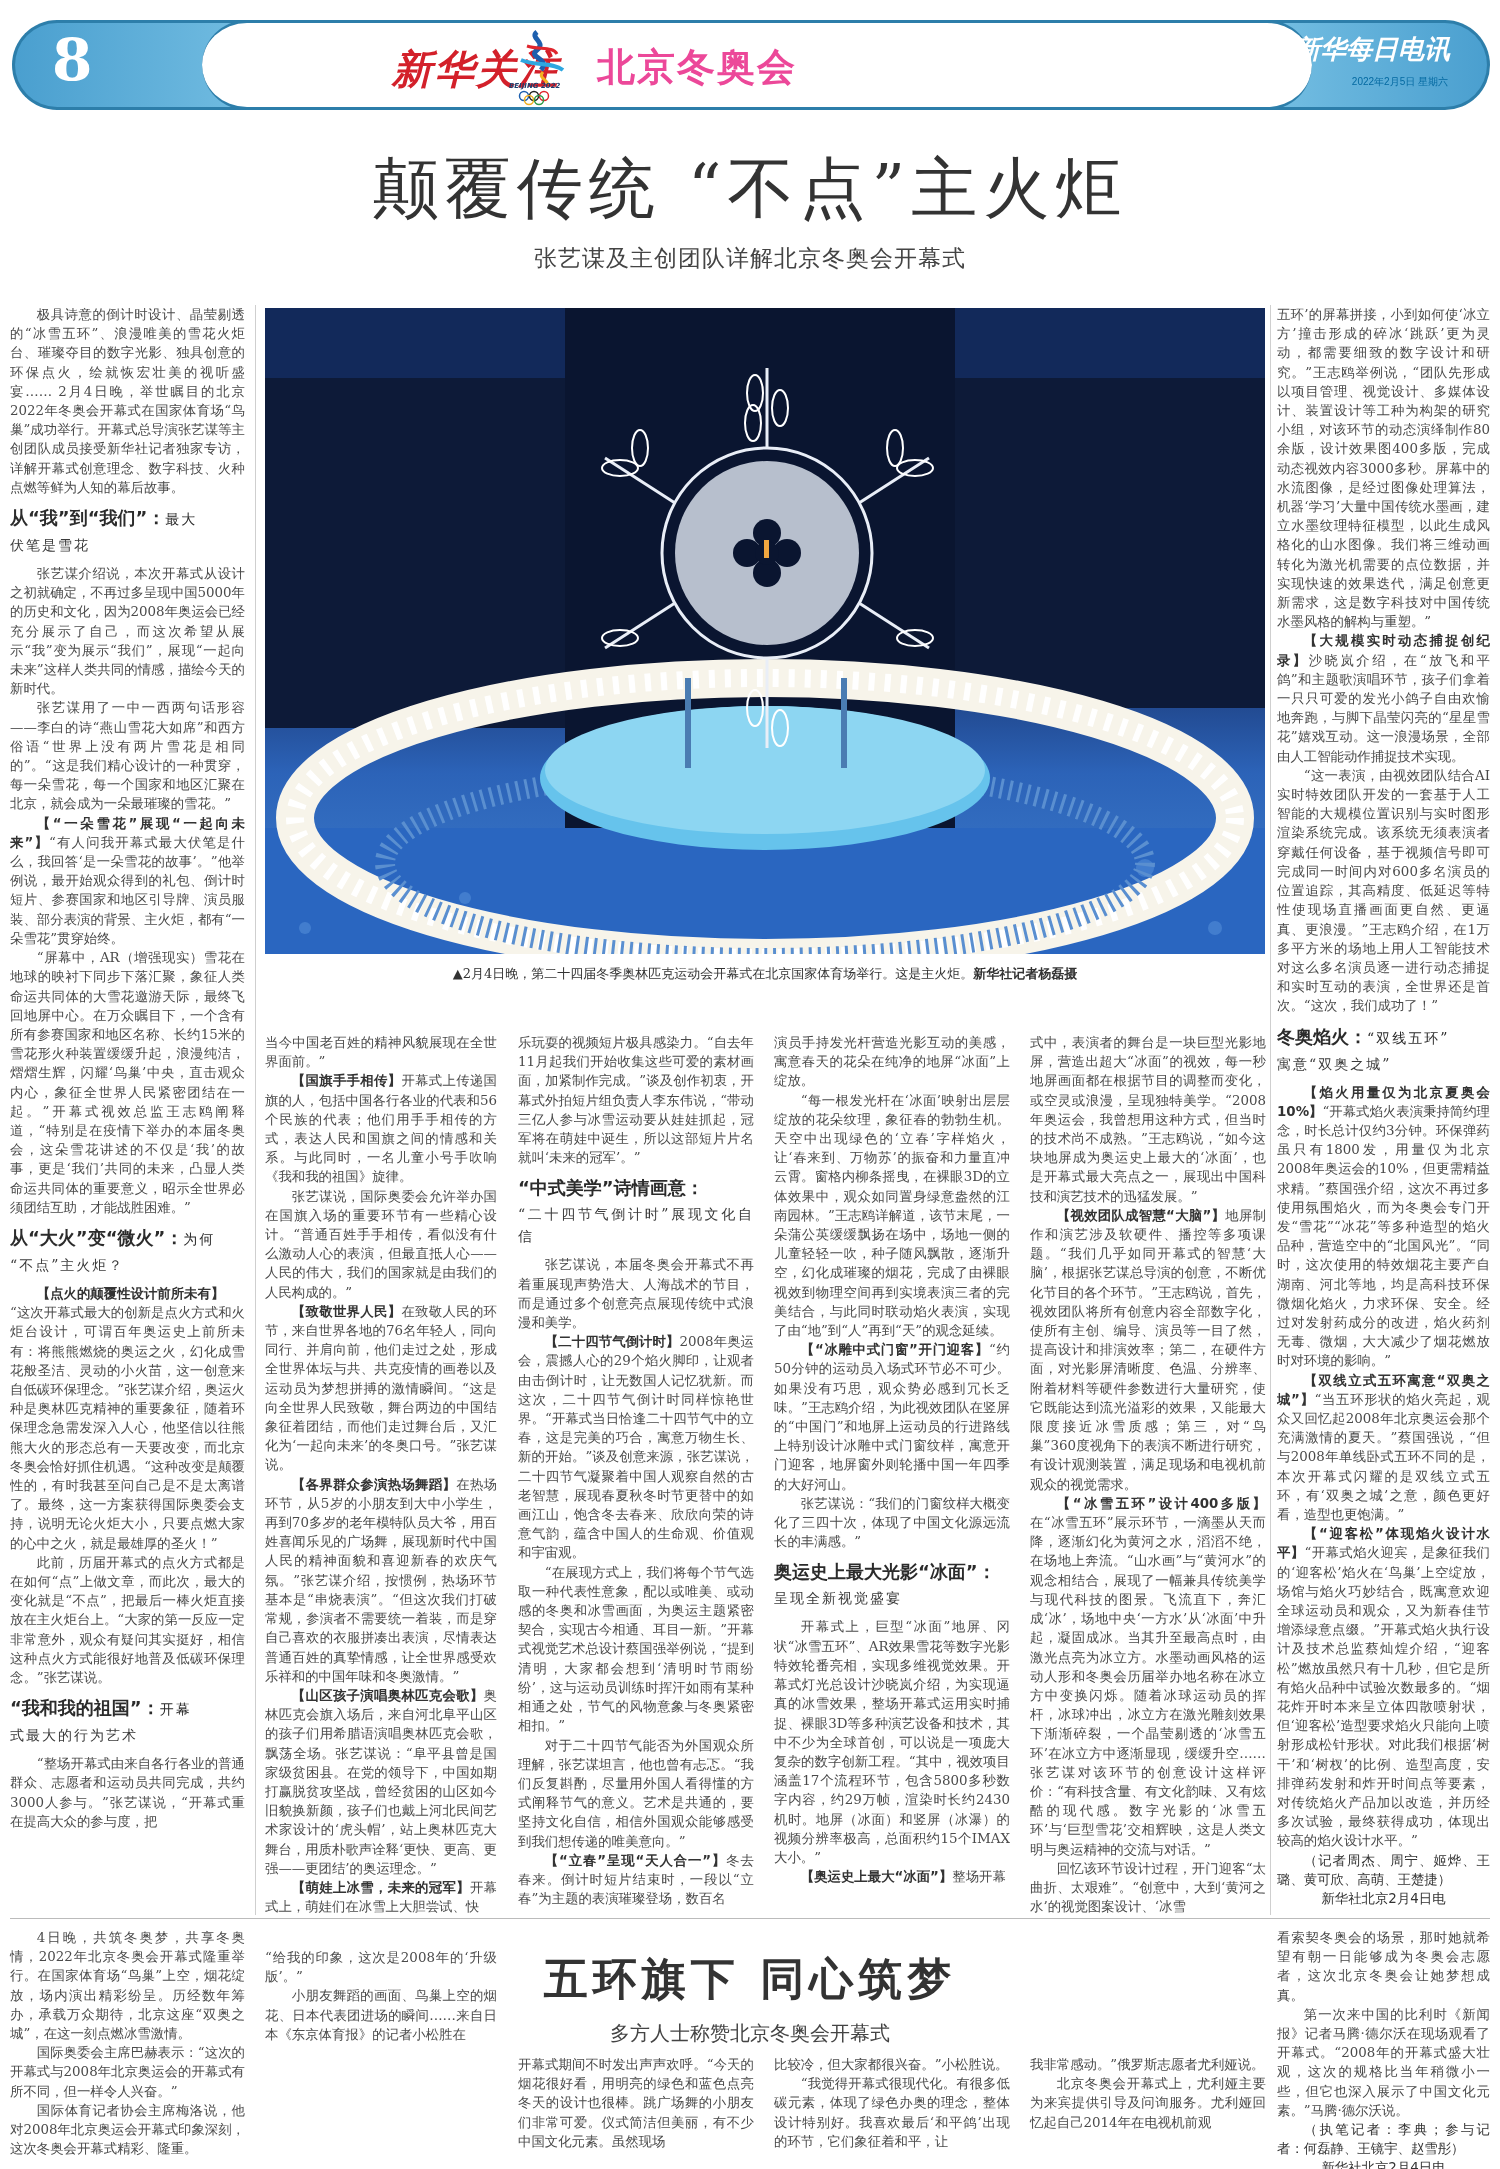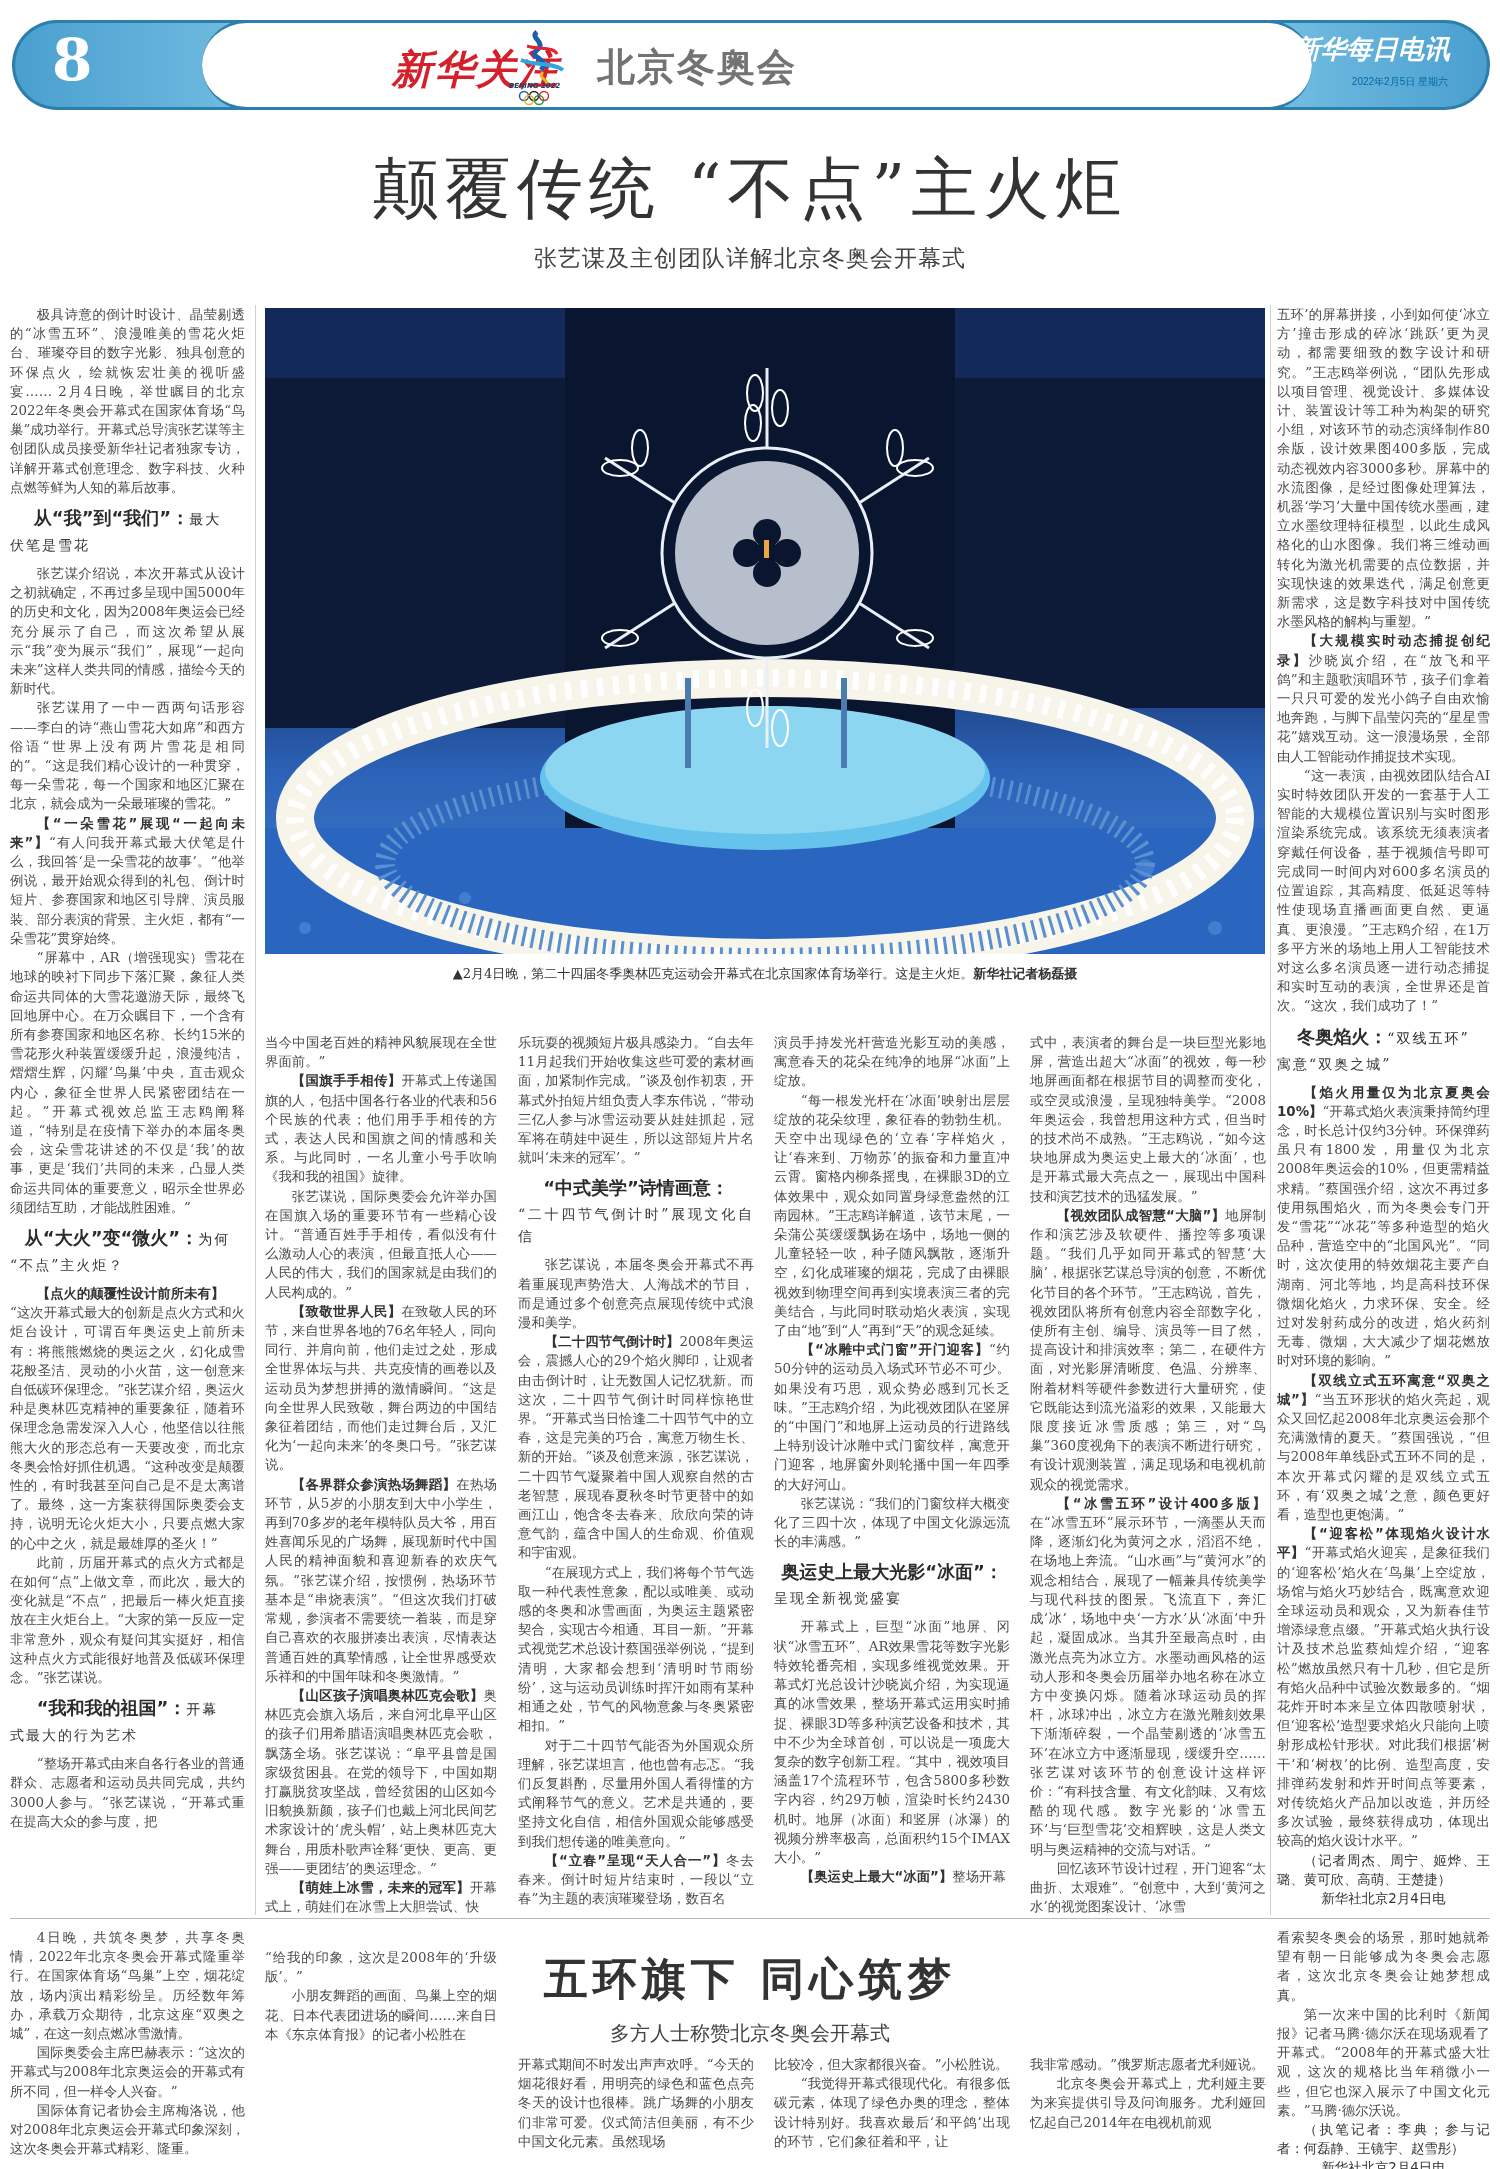--- a/index.html
+++ b/index.html
@@ -10,34 +10,34 @@
   .masthead { position: absolute; left: 12px; top: 20px; width: 1478px; height: 90px; }
   .mh-left { position: absolute; left: 0; top: 0; width: 300px; height: 90px; border-radius: 45px 0 0 45px;
     background: linear-gradient(90deg, #4a9fcf, #7cc4e6); border: 3px solid #2d7eaa; border-right: none; }
   .mh-right { position: absolute; right: 0; top: 0; width: 260px; height: 90px; border-radius: 0 45px 45px 0;
     background: linear-gradient(90deg, #7cc4e6, #4a9fcf); border: 3px solid #2d7eaa; border-left: none; }
   .mh-center { position: absolute; left: 190px; top: 0; width: 1110px; height: 90px; background: #ffffff;
     border-top: 3px solid #2d7eaa; border-bottom: 3px solid #2d7eaa; border-radius: 45px; }
   .page-no { position: absolute; left: 40px; top: 6px; font-family: "DejaVu Serif", serif; font-size: 58px; color: #fff; font-weight: bold; }
   .brand1 { position: absolute; left: 380px; top: 22px; font-size: 40px; color: #d3202a; font-weight: bold; font-style: italic; letter-spacing: 2px; font-family: "DejaVu Serif", serif; }
   .olympic-logo { position: absolute; left: 495px; top: 8px; width: 70px; height: 78px; }
-  .brand2 { position: absolute; left: 585px; top: 22px; font-size: 38px; color: #737373; font-weight: bold; font-family: "DejaVu Sans", sans-serif; letter-spacing: 2px; }
+  .brand2 { position: absolute; left: 585px; top: 22px; font-size: 38px; color: #ec4899; font-weight: bold; font-family: "DejaVu Sans", sans-serif; letter-spacing: 2px; }
   .mh-paper { position: absolute; right: 40px; top: 12px; font-size: 26px; color: #fff; font-weight: bold; font-style: italic; font-family: "DejaVu Serif", serif; }
   .mh-date { position: absolute; right: 42px; top: 55px; font-size: 10px; color: #0369a1; font-family: Liberation Sans, sans-serif; }
 
   
   .headline { position: absolute; left: 0; width: 1500px; text-align: center; color: #333; }
   .h-main { top: 144px; font-size: 66px; font-weight: normal; letter-spacing: 6px; font-family: "DejaVu Serif", serif; }
   .h-sub { top: 243px; font-size: 23px; font-family: "DejaVu Sans", sans-serif; color: #444; letter-spacing: 1px; }
 
   
   .col { position: absolute; font-size: 13.4px; line-height: 19.2px; text-align: justify; color: #4a4a4a; }
   .col p { text-indent: 2em; }
   .col .noind { text-indent: 0; }
-  .sec { font-family: "DejaVu Sans", sans-serif; font-weight: bold; color: #2b2b2b; font-size: 18px; line-height: 26px; text-align: center; margin: 8px 0 2px 0; }
+  .sec { font-family: "DejaVu Sans", sans-serif; font-weight: bold; color: #2b2b2b; font-size: 18px; line-height: 26px; text-align: left; margin: 8px 0 2px 0; }
   .sec .tail { font-family: "DejaVu Serif", serif; font-weight: normal; font-size: 14px; letter-spacing: 2px; }
   .sec-2 { font-family: "DejaVu Serif", serif; font-size: 14px; letter-spacing: 2px; color: #3a3a3a; margin-bottom: 8px; line-height: 22px; }
   .kw { font-family: "DejaVu Sans", sans-serif; font-weight: bold; color: #333; }
   .sign { text-align: center; font-family: "DejaVu Sans", sans-serif; color: #333; }
   .byline { font-family: "DejaVu Sans", sans-serif; color: #333; }
 
   .c1 { left: 10px; top: 305px; width: 235px; height: 1610px; overflow: hidden; }
   .c2 { left: 265px; top: 1033px; width: 232px; height: 880px; overflow: hidden; }
   .c3 { left: 518px; top: 1033px; width: 236px; height: 880px; overflow: hidden; }
   .c4 { left: 774px; top: 1033px; width: 236px; height: 880px; overflow: hidden; }

